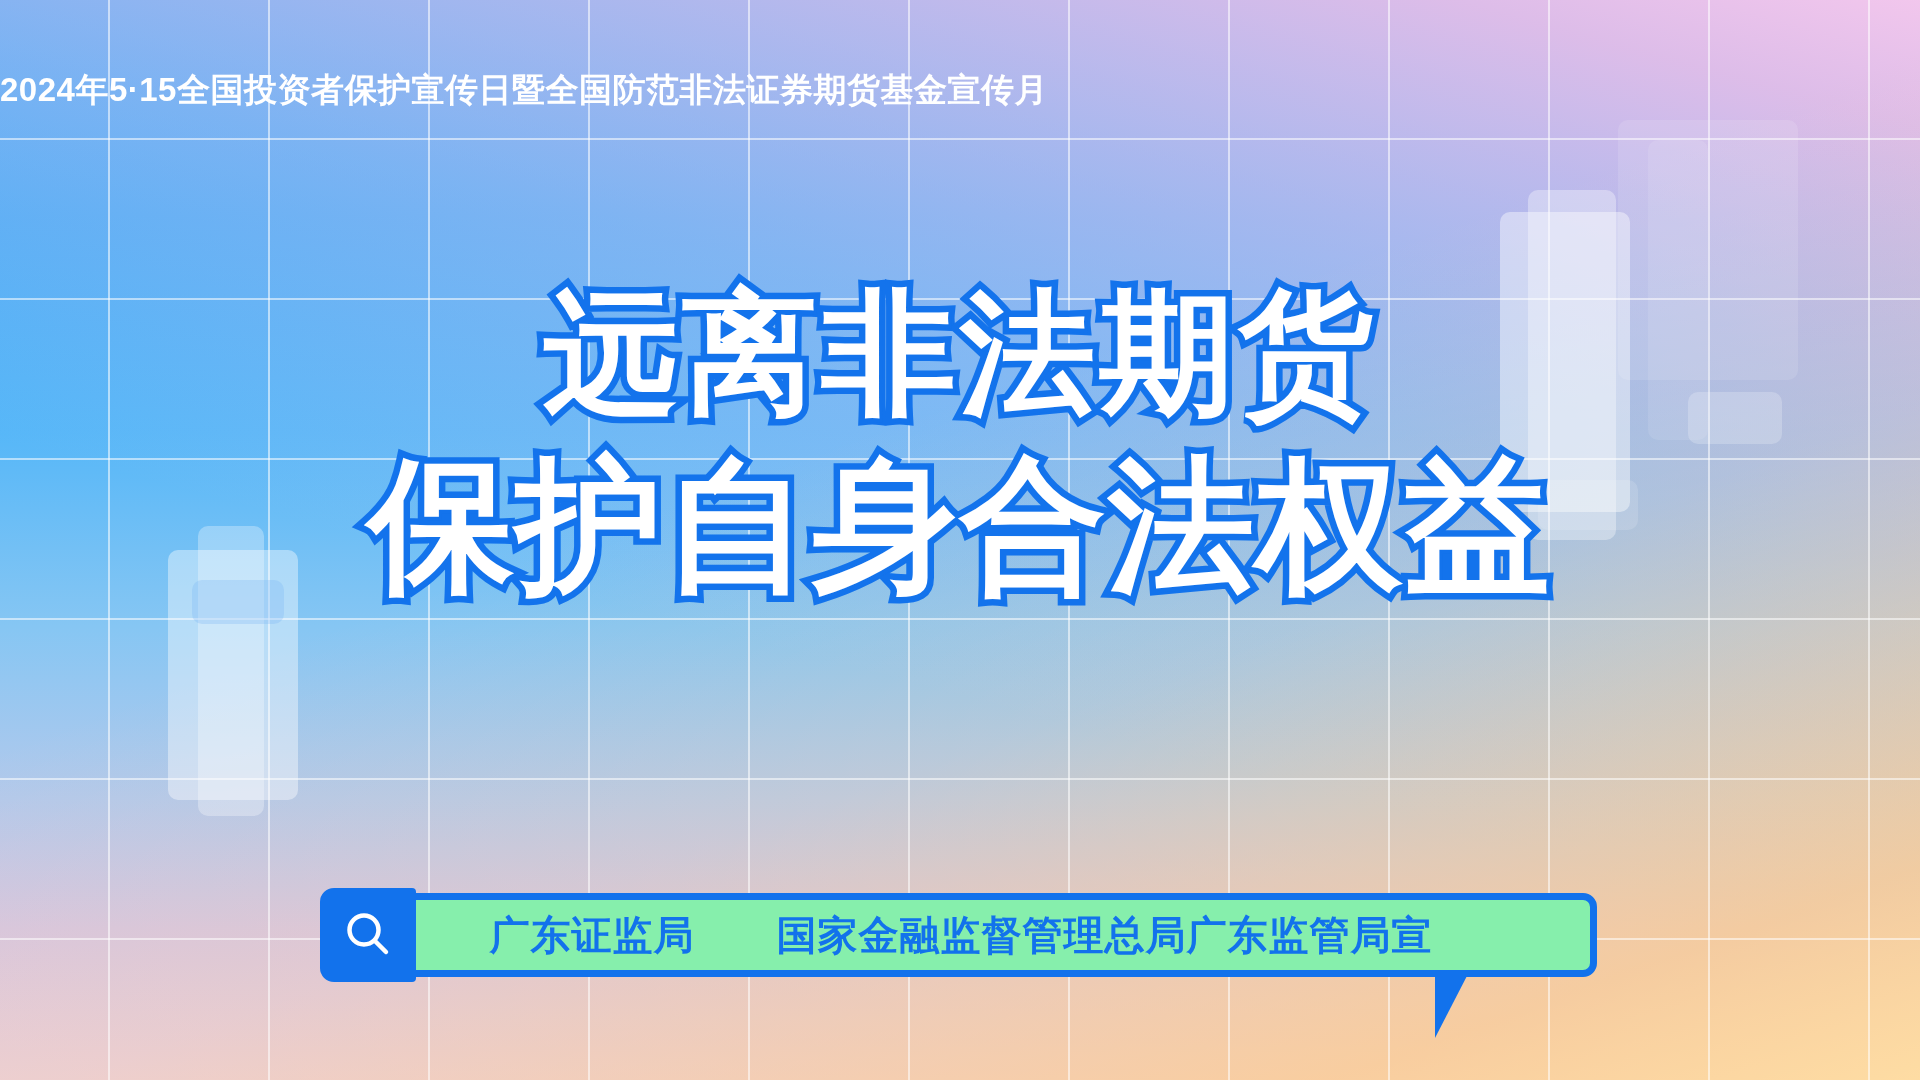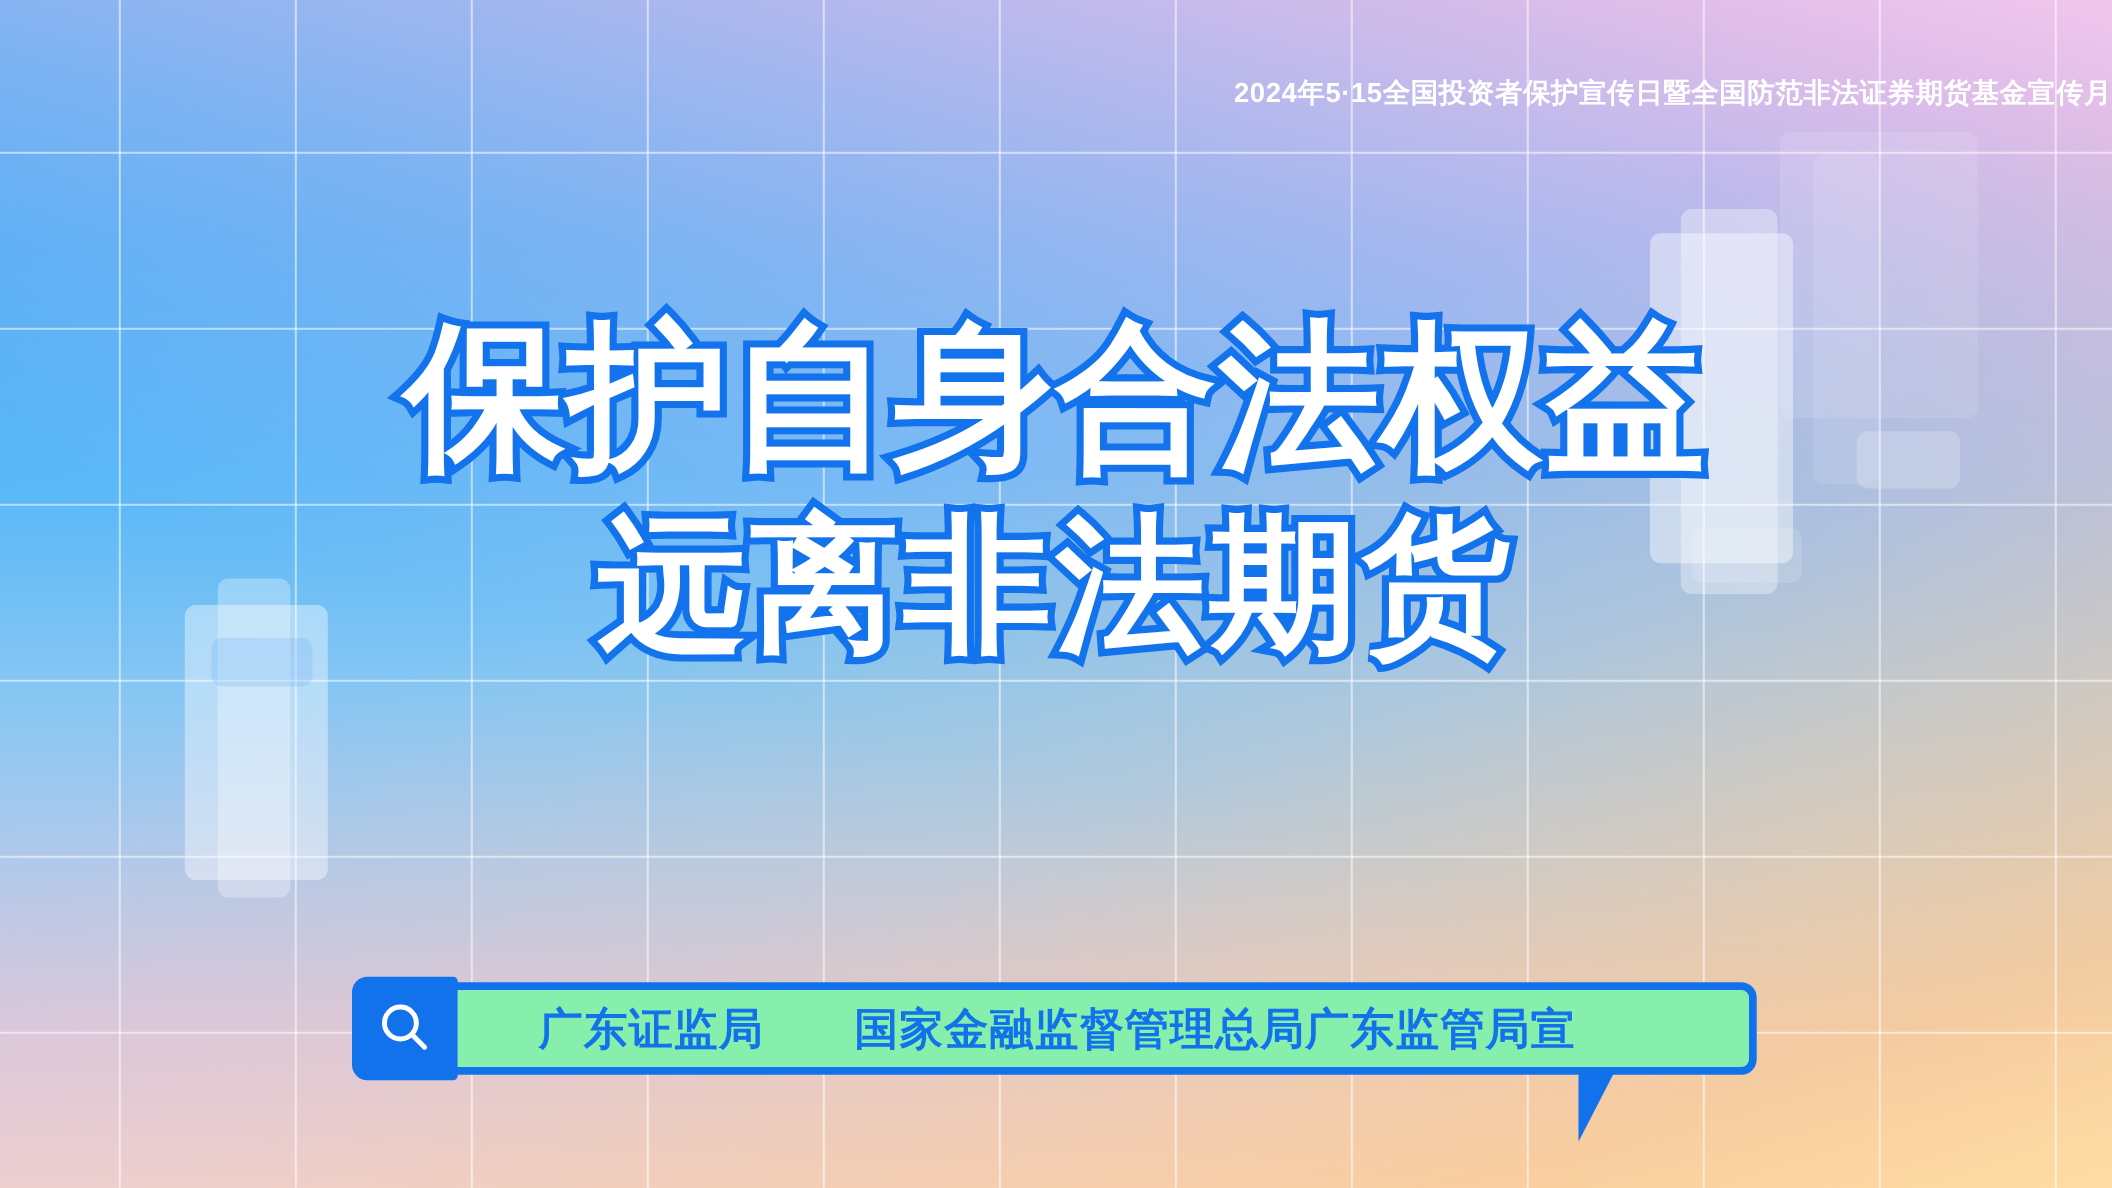--- a/index.html
+++ b/index.html
@@ -103,23 +103,23 @@
     border: 0;
     box-shadow: inset 0 0 0 2000px rgba(120,180,245,0.28);
   }
 
   
   .header-line {
     position: absolute;
     top: 68px;
     left: 0;
     width: 100%;
-    text-align: right;
+    text-align: left;
     color: #ffffff;
-    font-size: 25px;
+    font-size: 33px;
     font-weight: bold;
     letter-spacing: 0.5px;
     white-space: nowrap;
   }
 
   
   .headline {
     position: absolute;
     top: 272px;
     left: 0;
@@ -213,22 +213,22 @@
 
   <div class="deco deco-left">
     <div class="bar l1"></div>
     <div class="bar l2"></div>
     <div class="bar l3"></div>
   </div>
 
   <div class="header-line">2024年5·15全国投资者保护宣传日暨全国防范非法证券期货基金宣传月</div>
 
   <div class="headline">
+    <span class="hl line1">远离非法期货</span>
     <span class="hl line2">保护自身合法权益</span>
-    <span class="hl line1">远离非法期货</span>
   </div>
 
   <div class="footer-wrap">
     <div class="footer-tail"></div>
     <div class="footer-bar">
       <div class="footer-text">广东证监局　　国家金融监督管理总局广东监管局宣</div>
     </div>
     <div class="footer-icon">
       <svg width="56" height="56" viewBox="0 0 56 56" aria-hidden="true">
         <circle cx="24" cy="23" r="14.5" fill="none" stroke="#ffffff" stroke-width="4.5"></circle>

